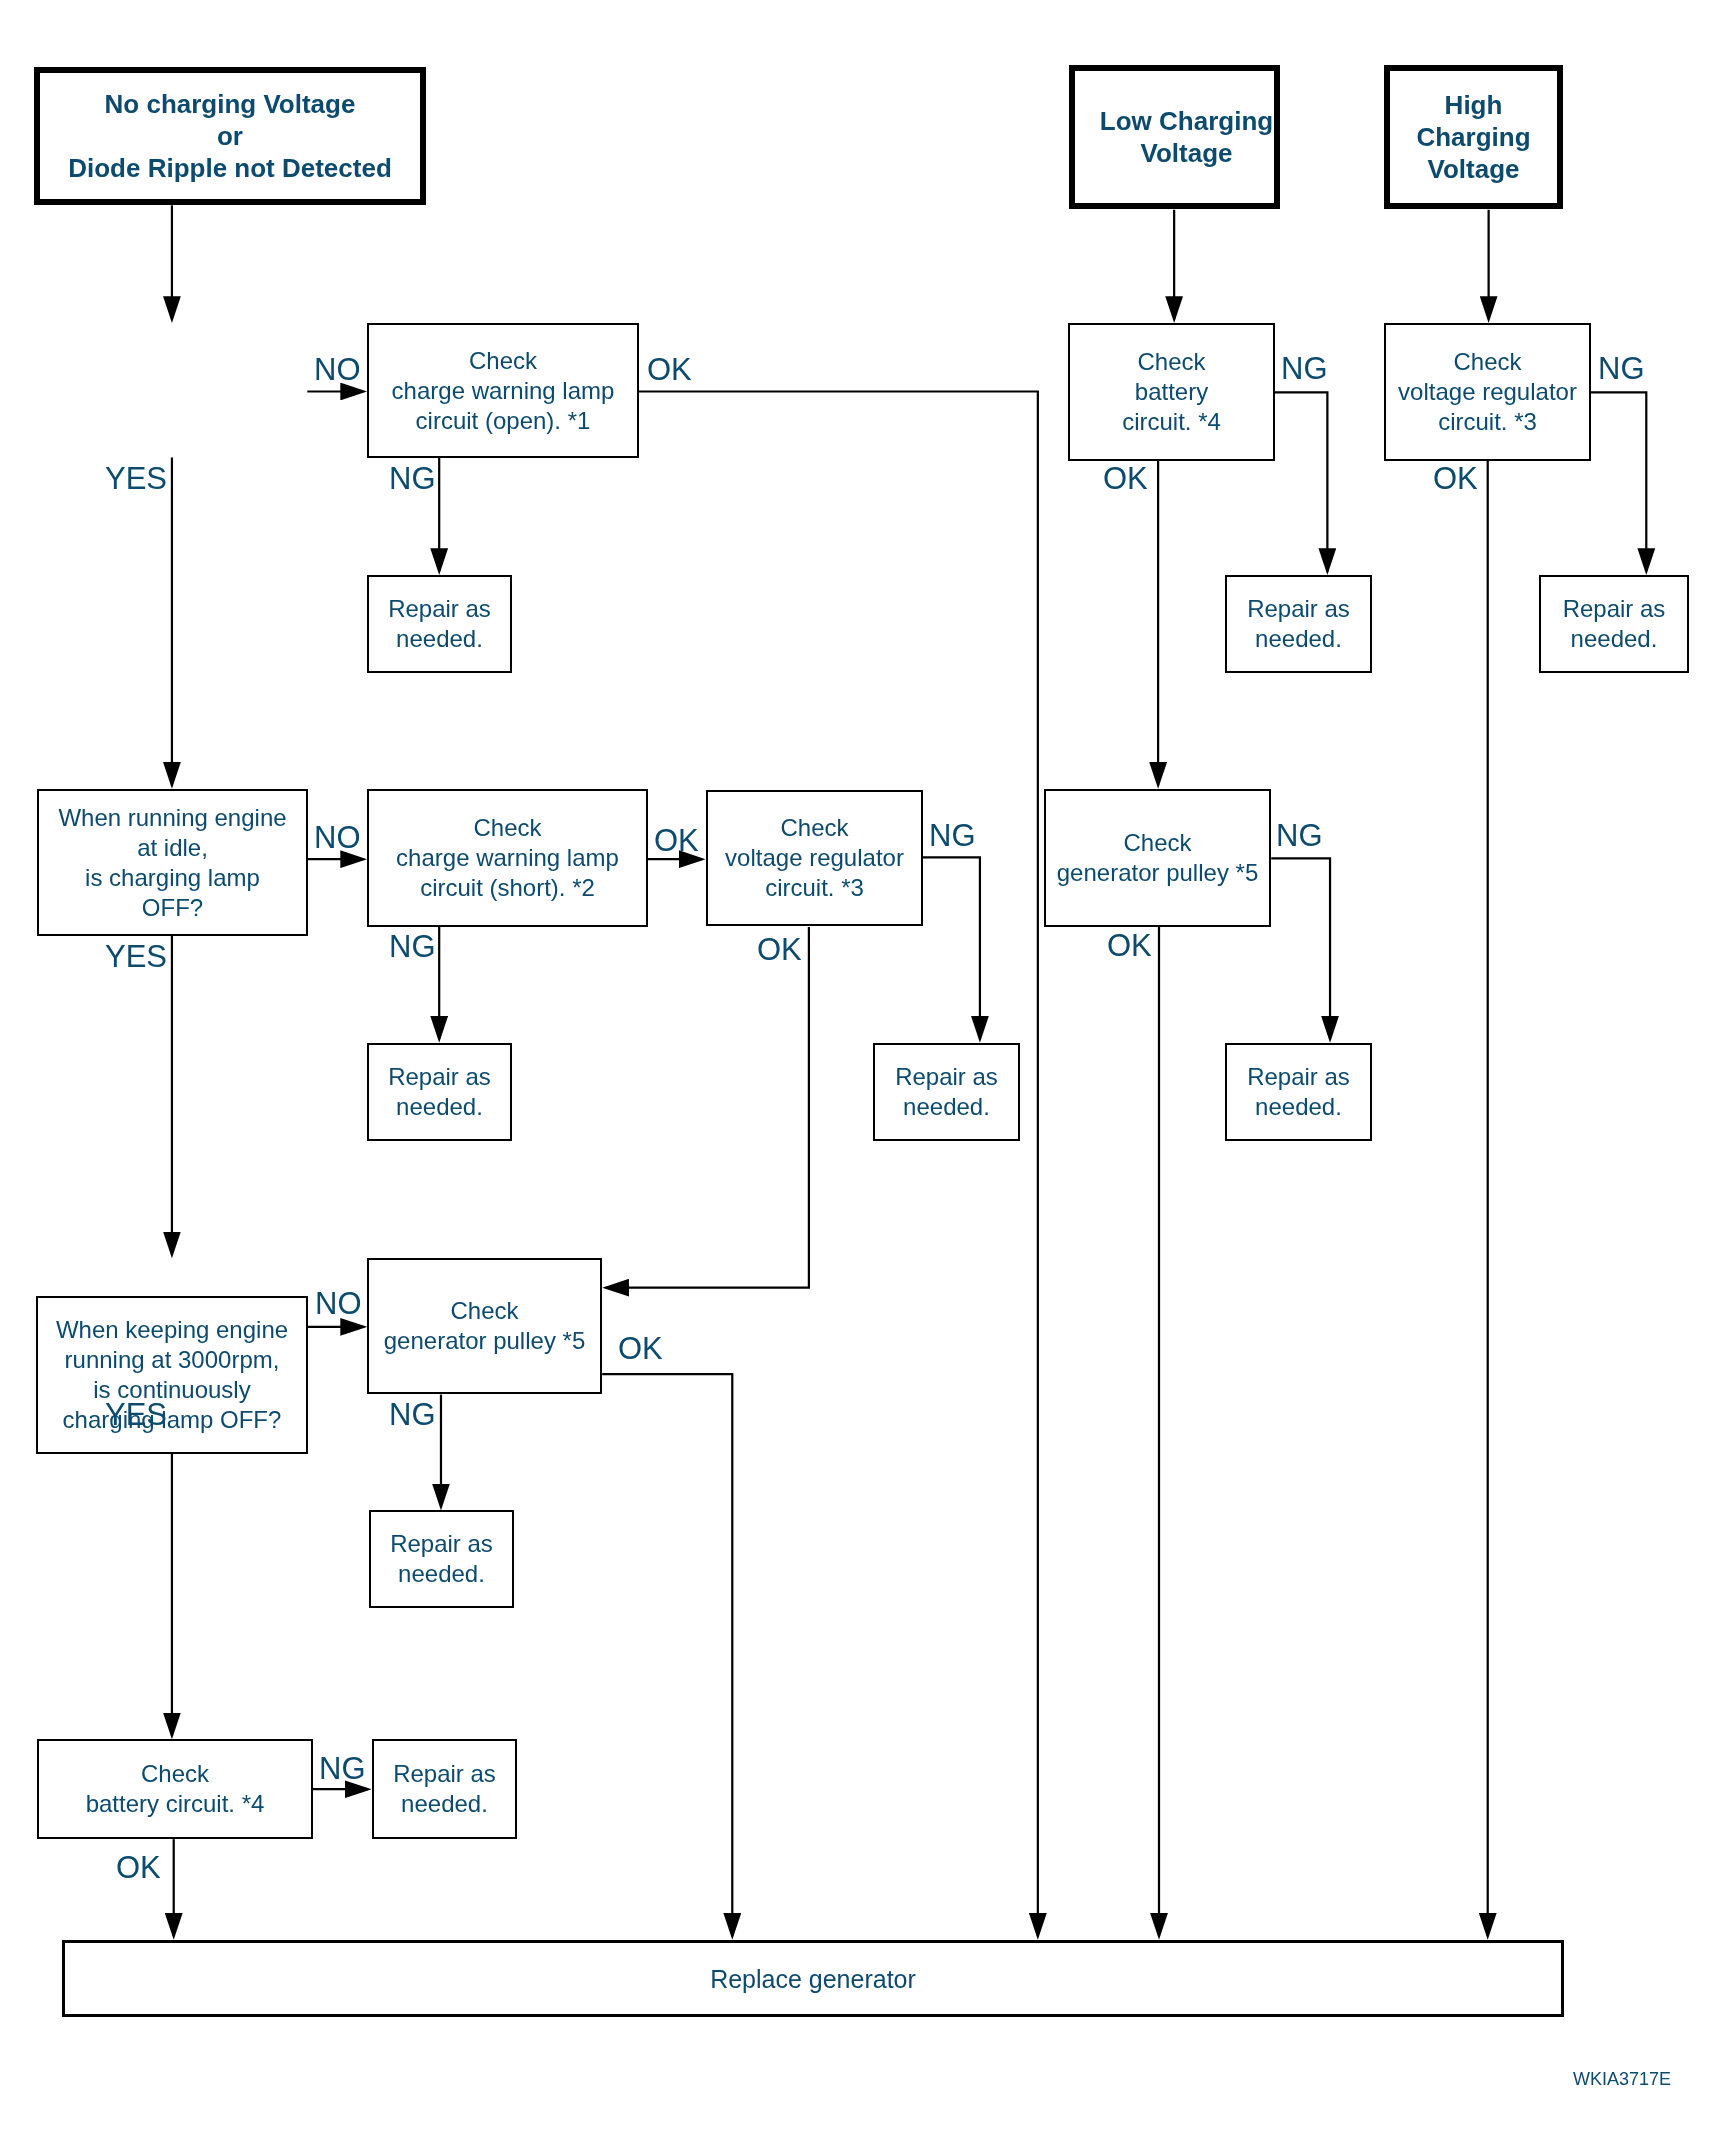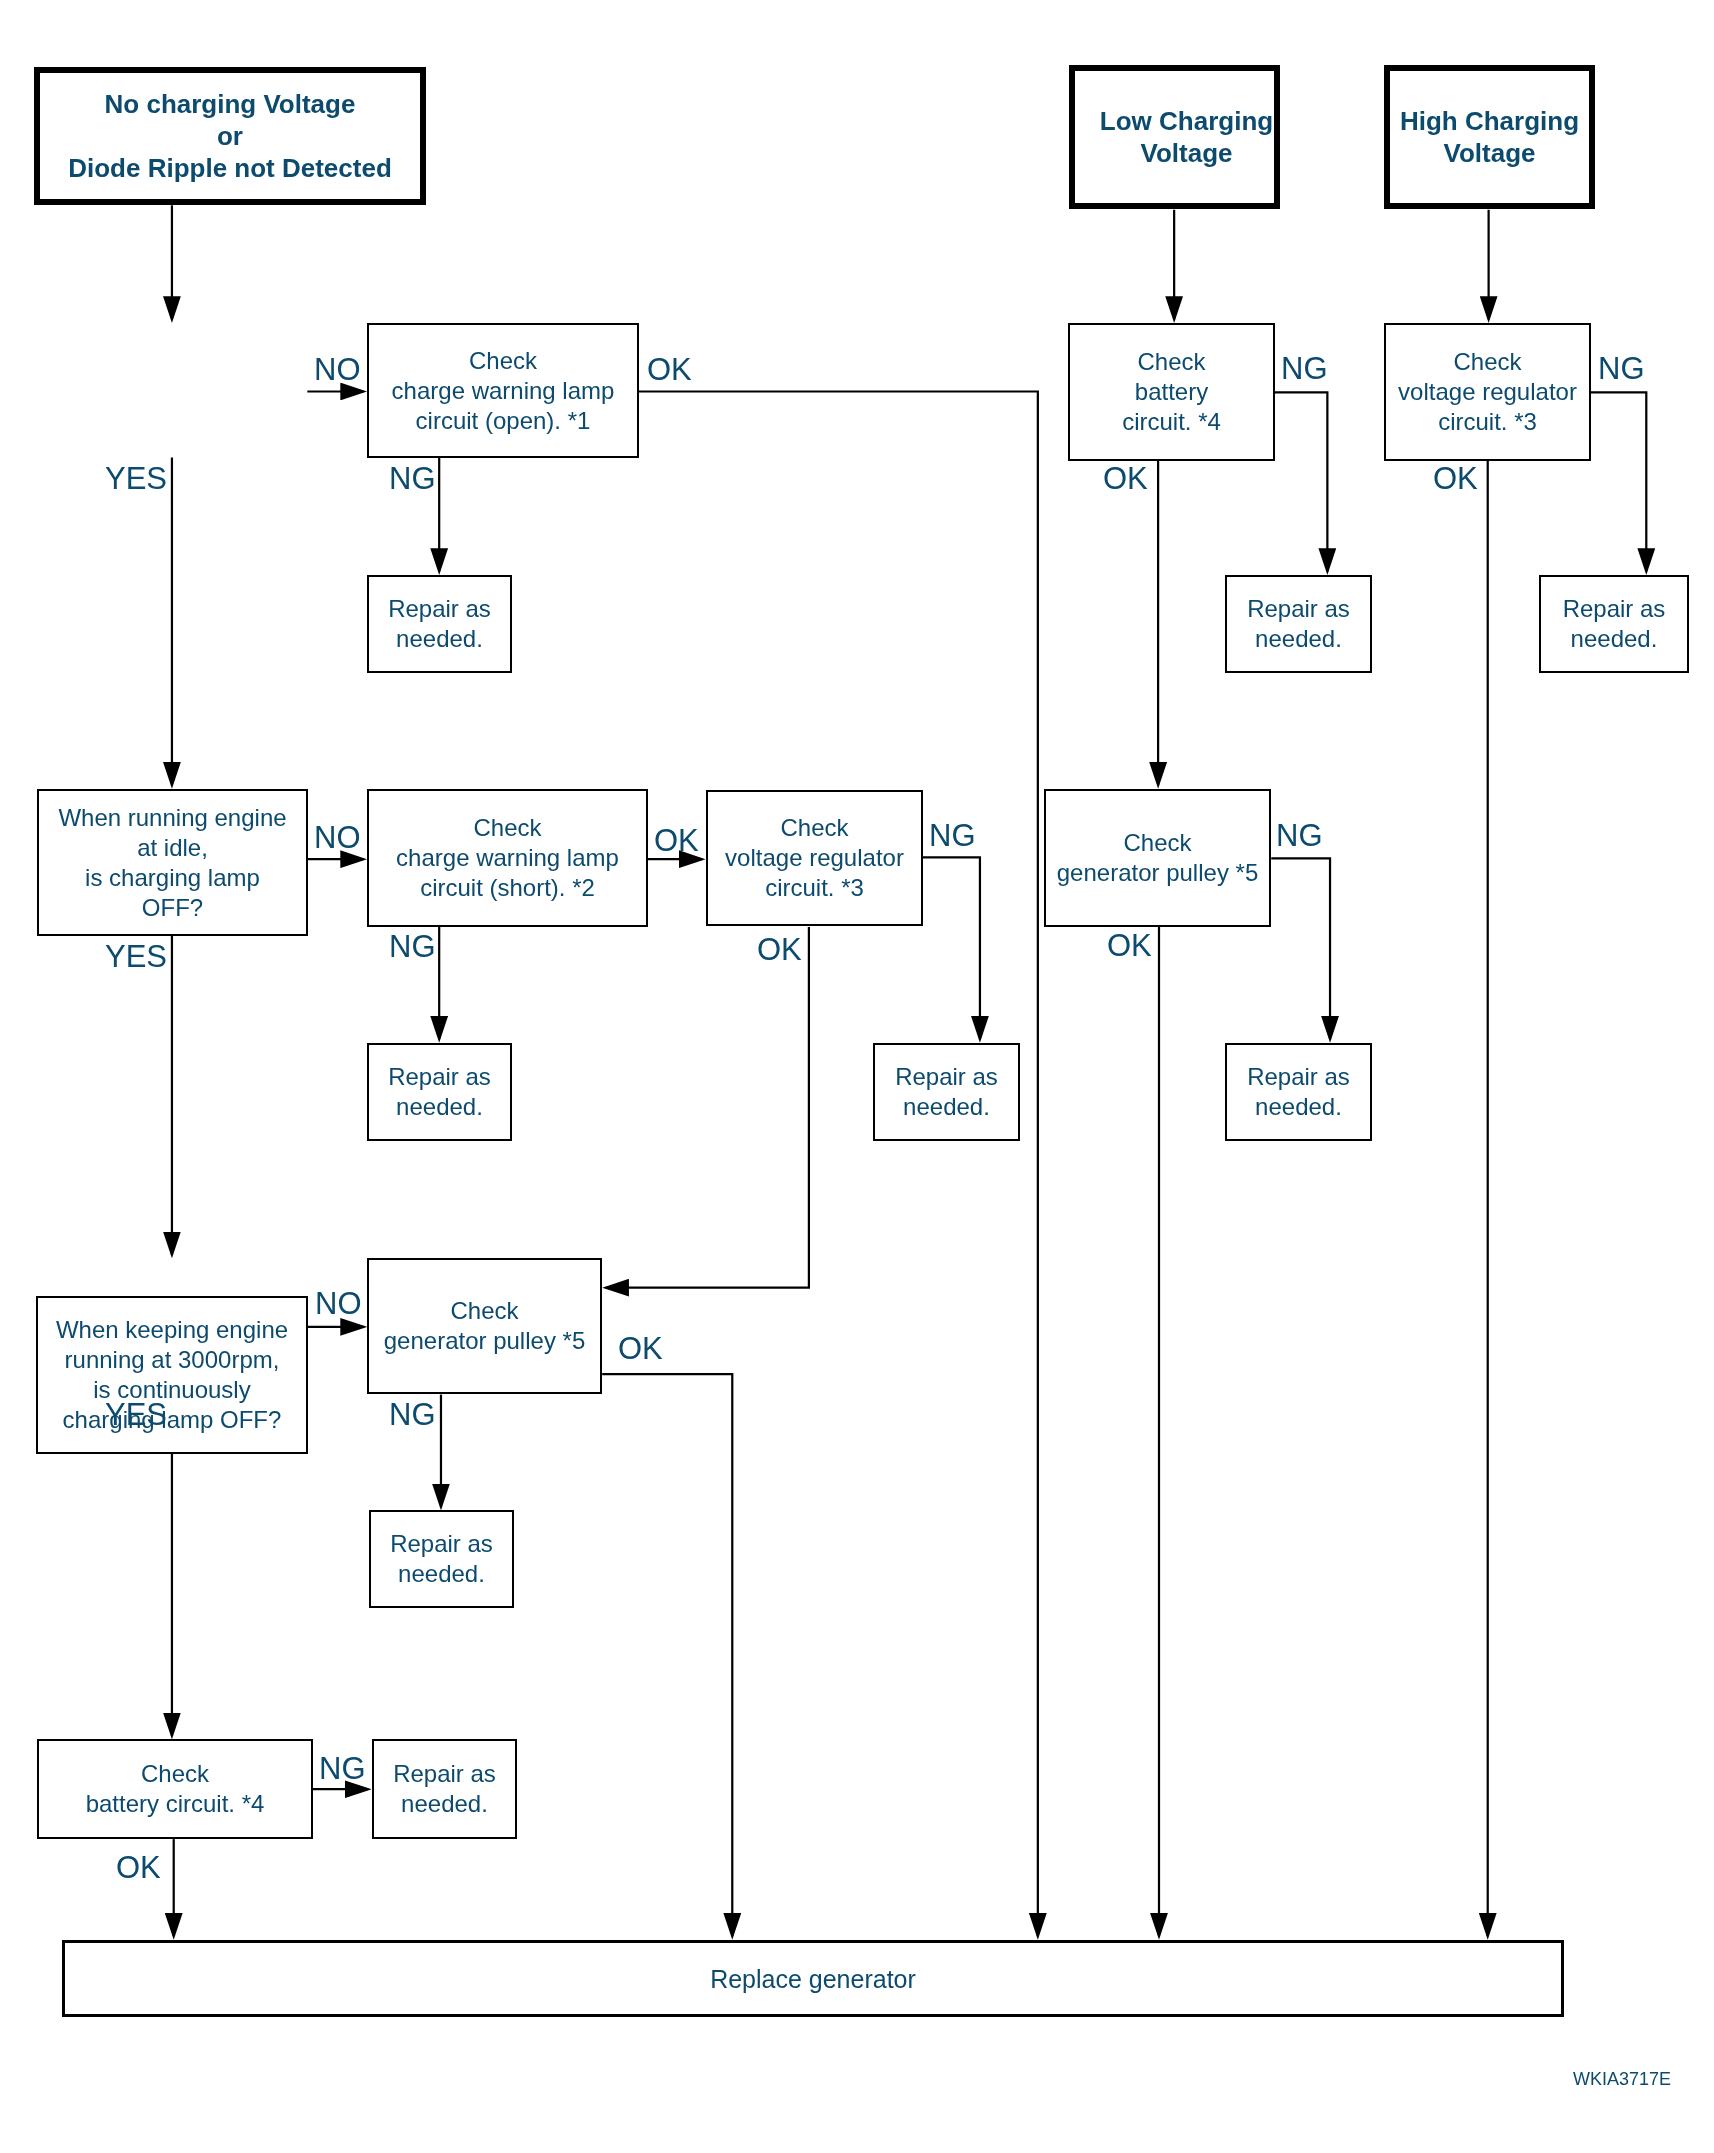--- a/index.html
+++ b/index.html
@@ -77,21 +77,21 @@
     <path d="M1671,235 V358" marker-end="url(#arrow)"></path>
     <path d="M1785,440 H1848 V641" marker-end="url(#arrow)"></path>
     <path d="M1670,517 V2173" marker-end="url(#arrow)"></path>
   </svg>
 
   <div class="node entry" style="left:34px;top:67px;width:392px;height:138px;">No charging Voltage
 or
 Diode Ripple not Detected</div>
   <div class="node entry" style="left:1069px;top:65px;width:211px;height:144px;padding-left:24px;">Low Charging
 Voltage</div>
-  <div class="node entry" style="left:1384px;top:65px;width:211px;height:144px;">High Charging
+  <div class="node entry" style="left:1384px;top:65px;width:179px;height:144px;">High Charging
 Voltage</div>
 
   <div class="node" style="left:367px;top:323px;width:272px;height:135px;">Check
 charge warning lamp
 circuit (open). *1</div>
   <div class="node" style="left:1068px;top:323px;width:207px;height:138px;">Check
 battery
 circuit. *4</div>
   <div class="node" style="left:1384px;top:323px;width:207px;height:138px;">Check
 voltage regulator

